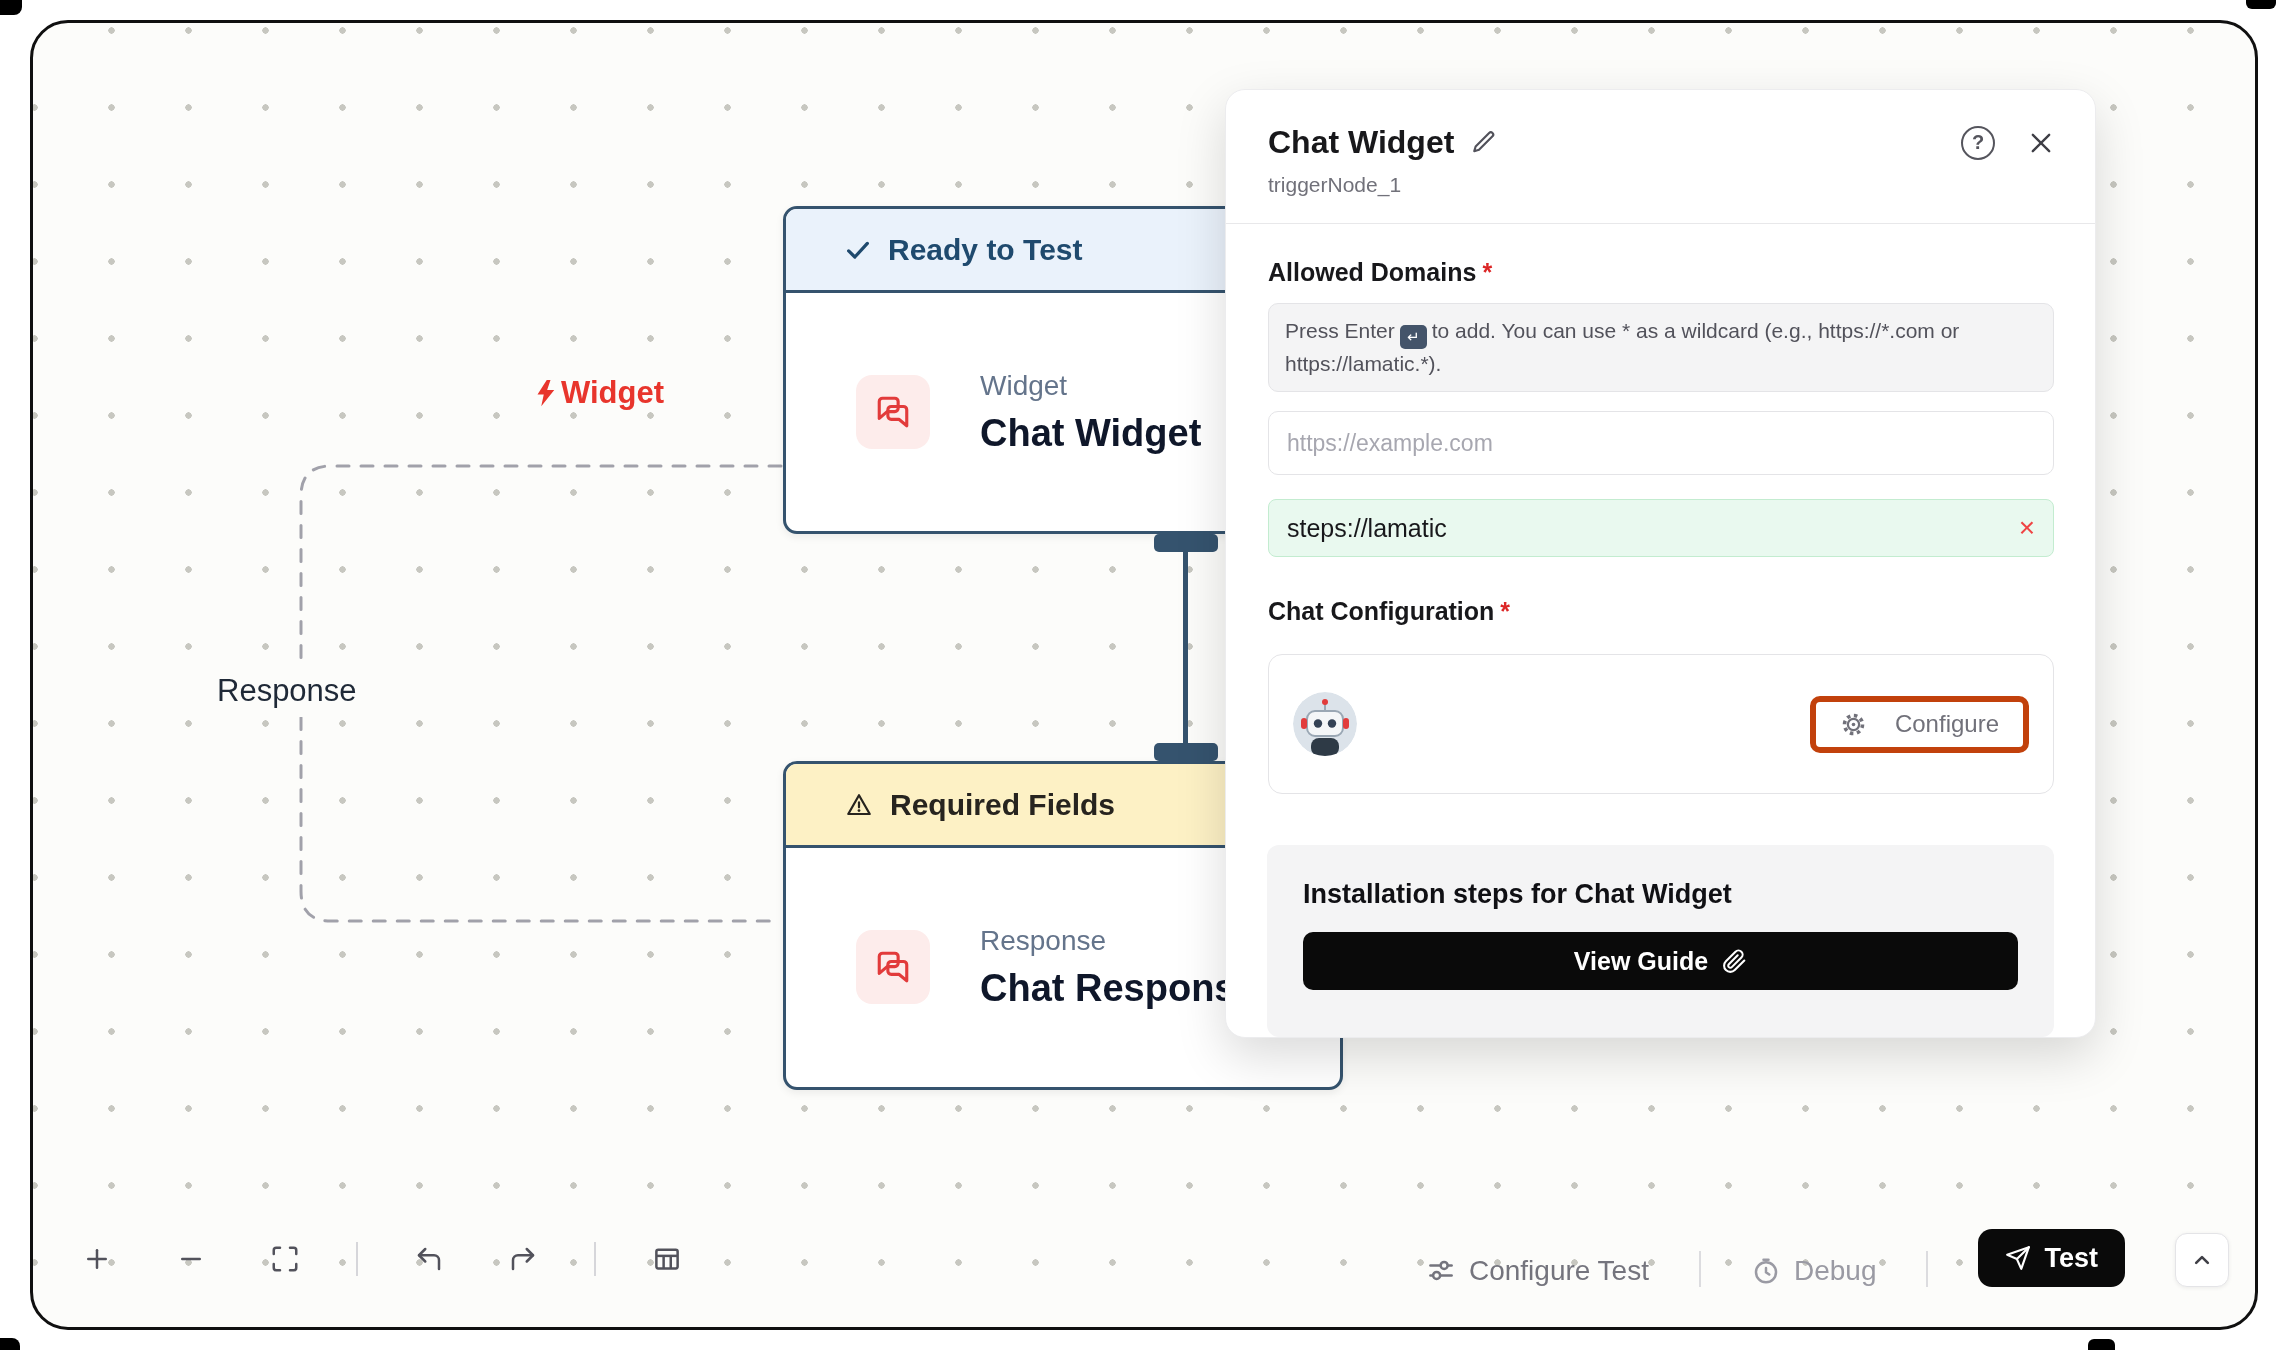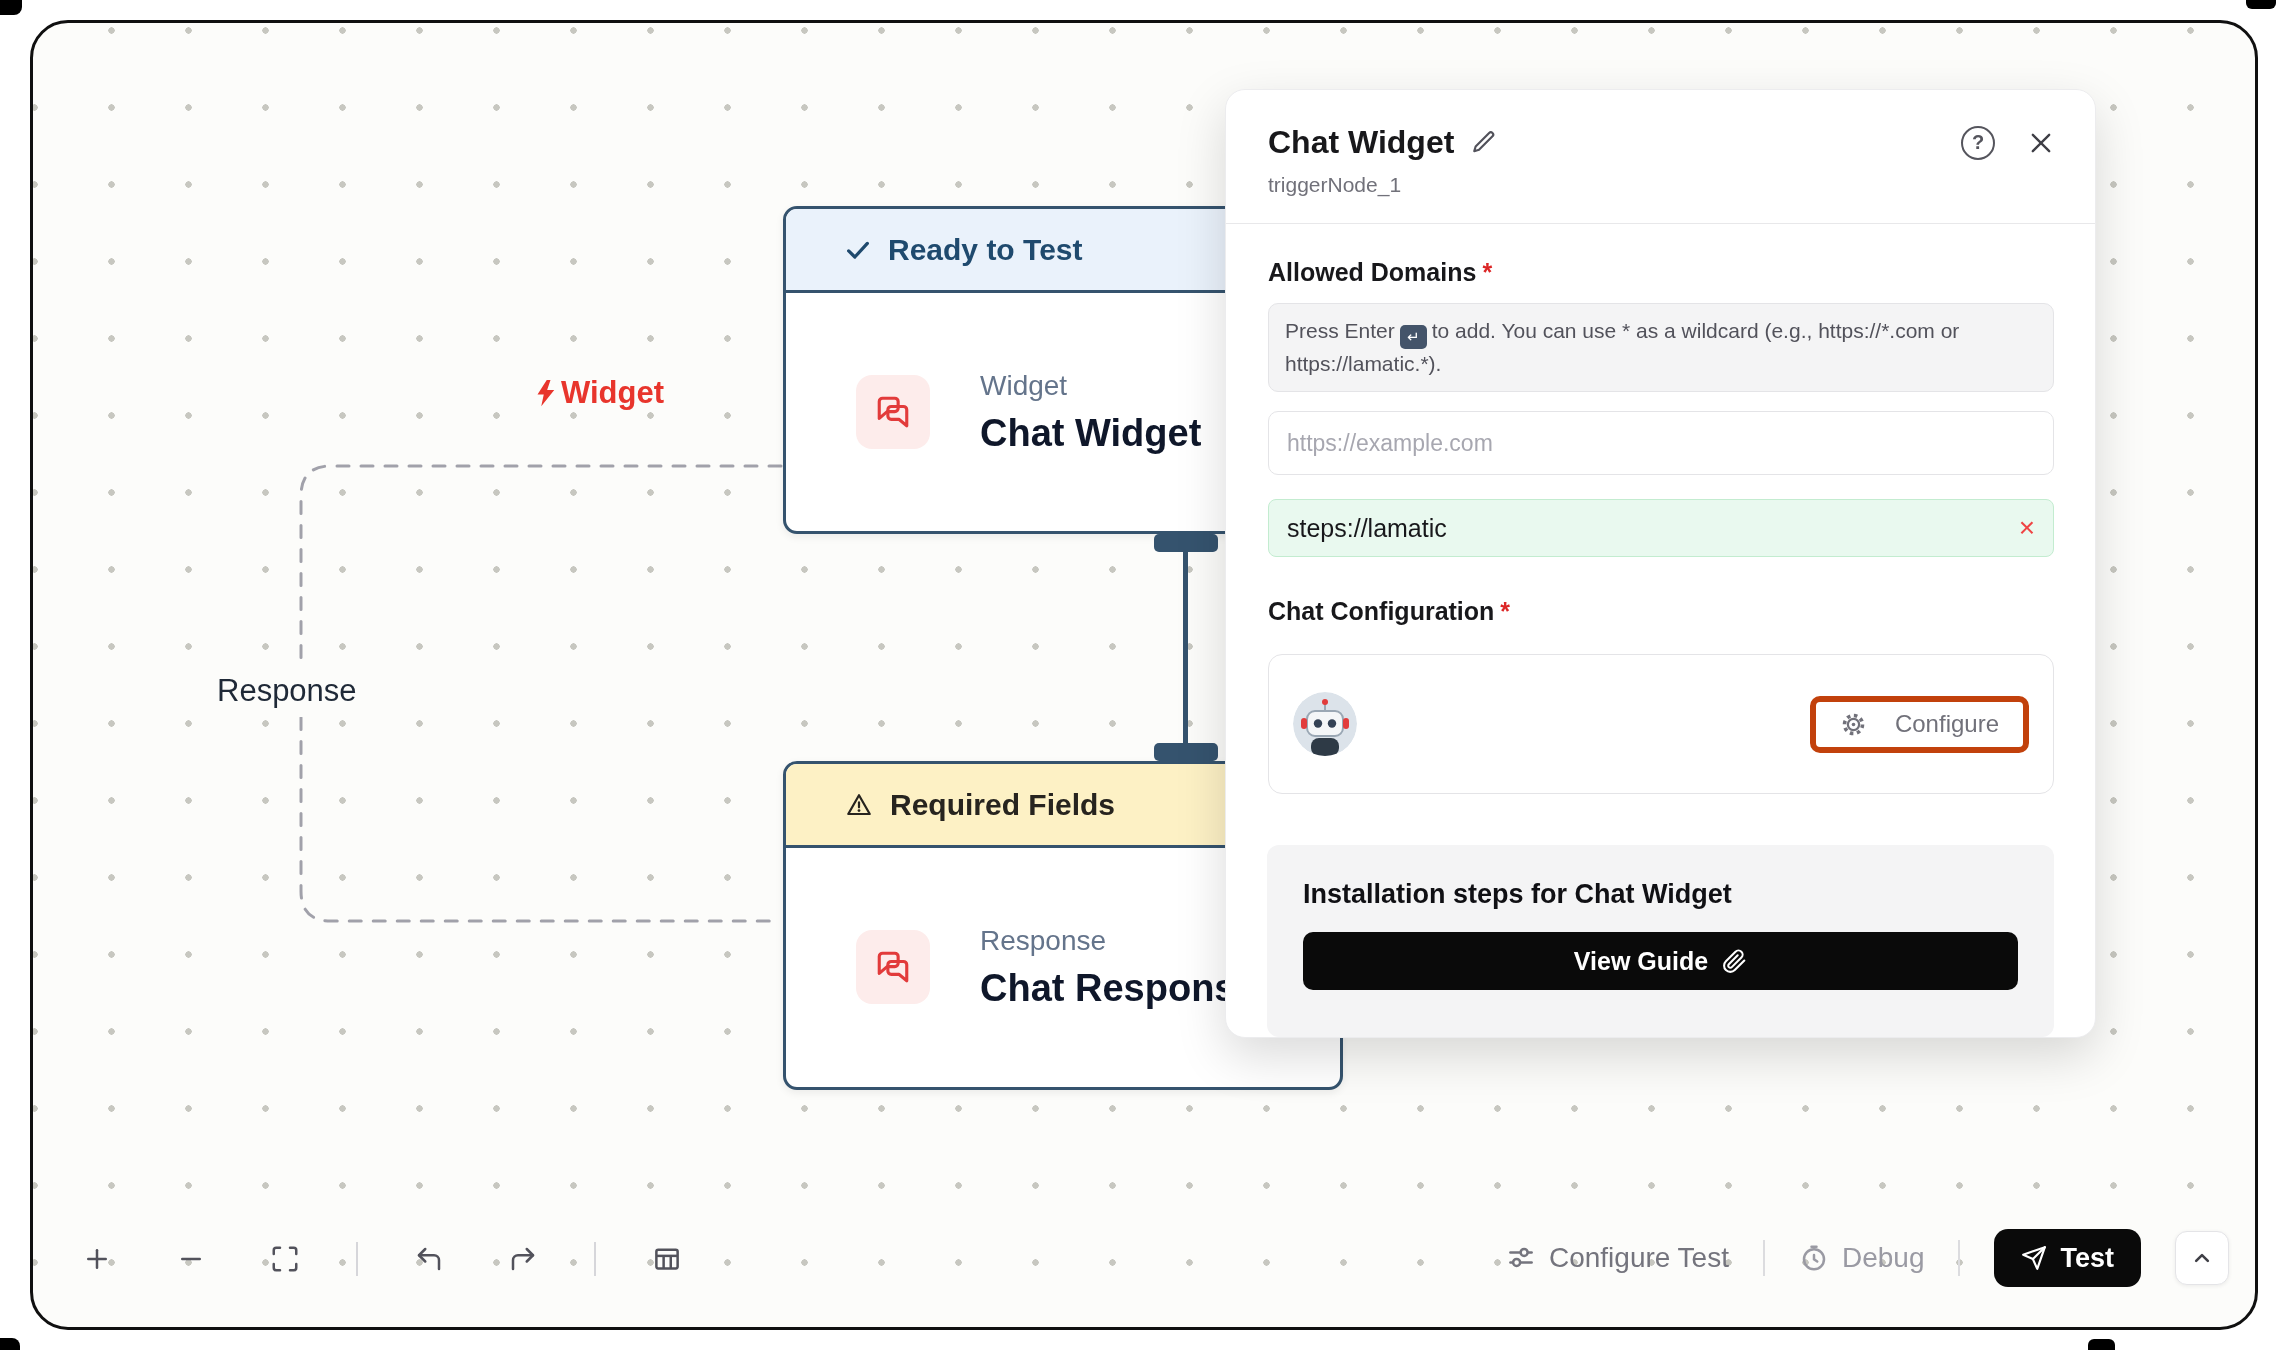--- a/index.html
+++ b/index.html
@@ -110,21 +110,21 @@
   .view-guide-btn {
     margin-top:22px; width:100%; height:58px; background:#0a0a0a; border:none; border-radius:10px;
     color:#fff; font-size:25px; font-weight:600; display:flex; align-items:center; justify-content:center;
     gap:14px; cursor:pointer;
   }
   
   .toolbar { position:absolute; left:41px; top:1213px; display:flex; align-items:center; gap:48px; z-index:5; }
   .tool-btn { width:46px; height:46px; background:none; border:none; display:flex; align-items:center; justify-content:center; cursor:pointer; }
   .tool-divider { width:2px; height:34px; background:#d6d6da; }
   
-  .actions { position:absolute; right:26px; top:1206px; display:flex; align-items:center; gap:34px; z-index:5; }
+  .actions { position:absolute; right:26px; top:1206px; display:flex; align-items:flex-end; gap:50px; z-index:5; }
   .action-link { display:flex; align-items:center; gap:13px; font-size:28px; color:#74747d; background:none; border:none; cursor:pointer; white-space:nowrap; }
   .action-link.debug { color:#9a9aa3; }
   .action-divider { width:2px; height:36px; background:#dcdcdf; }
   .test-btn {
     height:58px; background:#0a0a0a; border:none; border-radius:14px; color:#fff;
     font-size:27px; font-weight:600; display:flex; align-items:center; gap:13px; padding:0 27px; cursor:pointer;
   }
   .collapse-btn {
     width:54px; height:54px; border-radius:12px; border:1px solid #e4e4e7; background:#fff;
     display:flex; align-items:center; justify-content:center; box-shadow:0 1px 4px rgba(0,0,0,.07); cursor:pointer;

